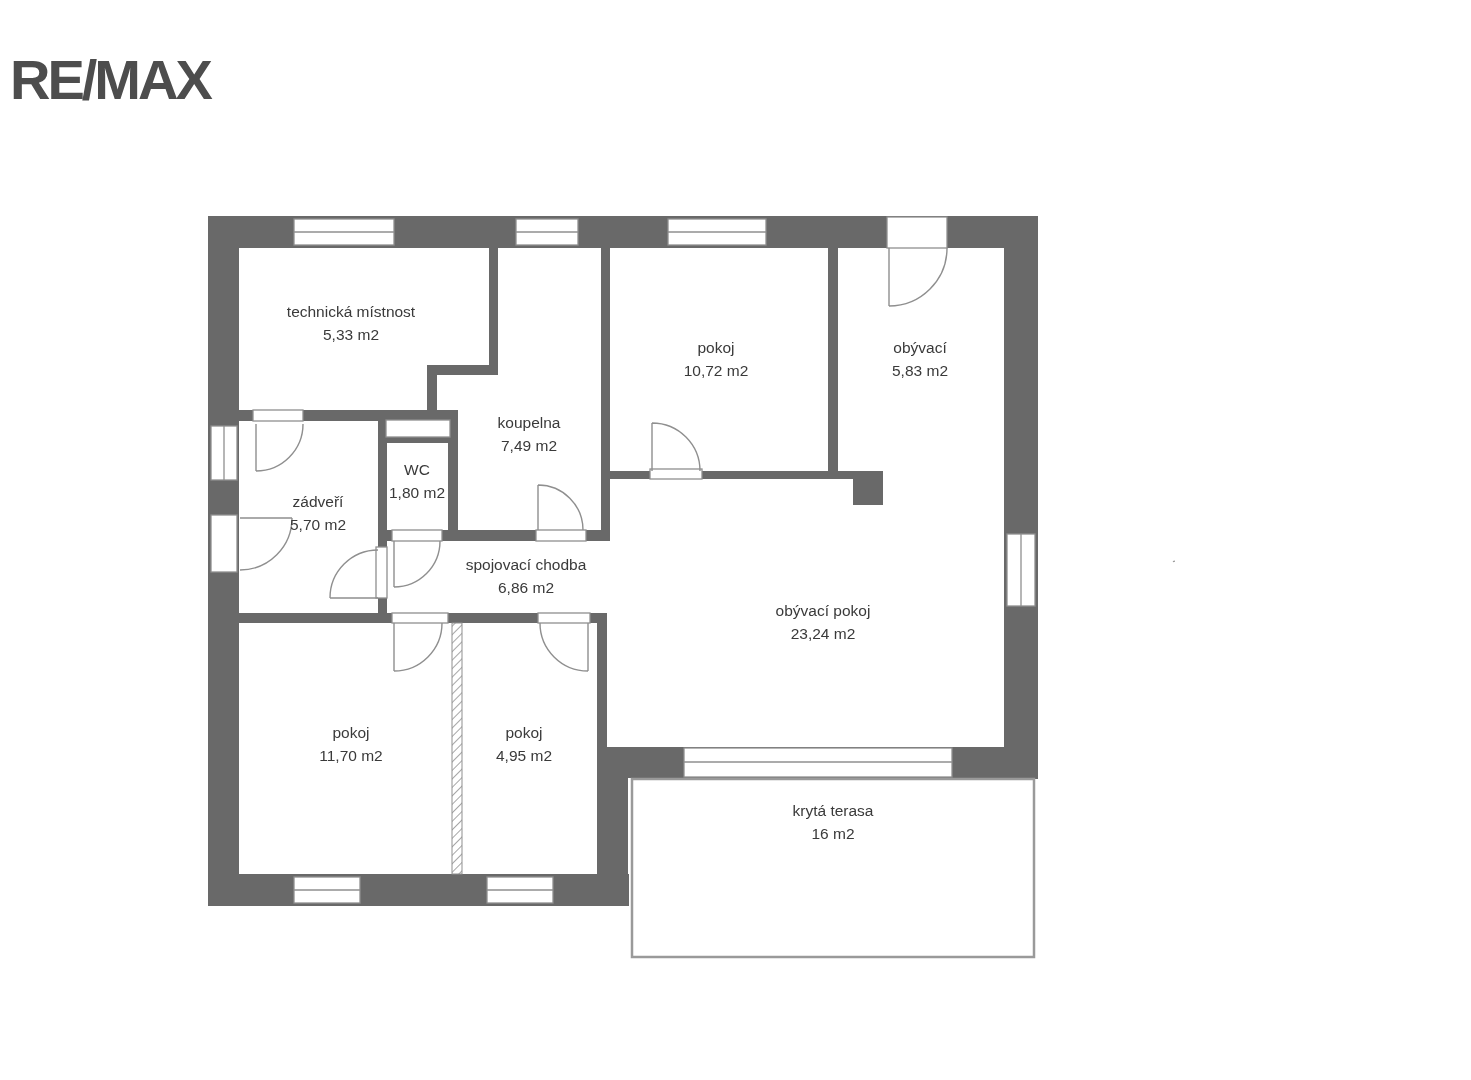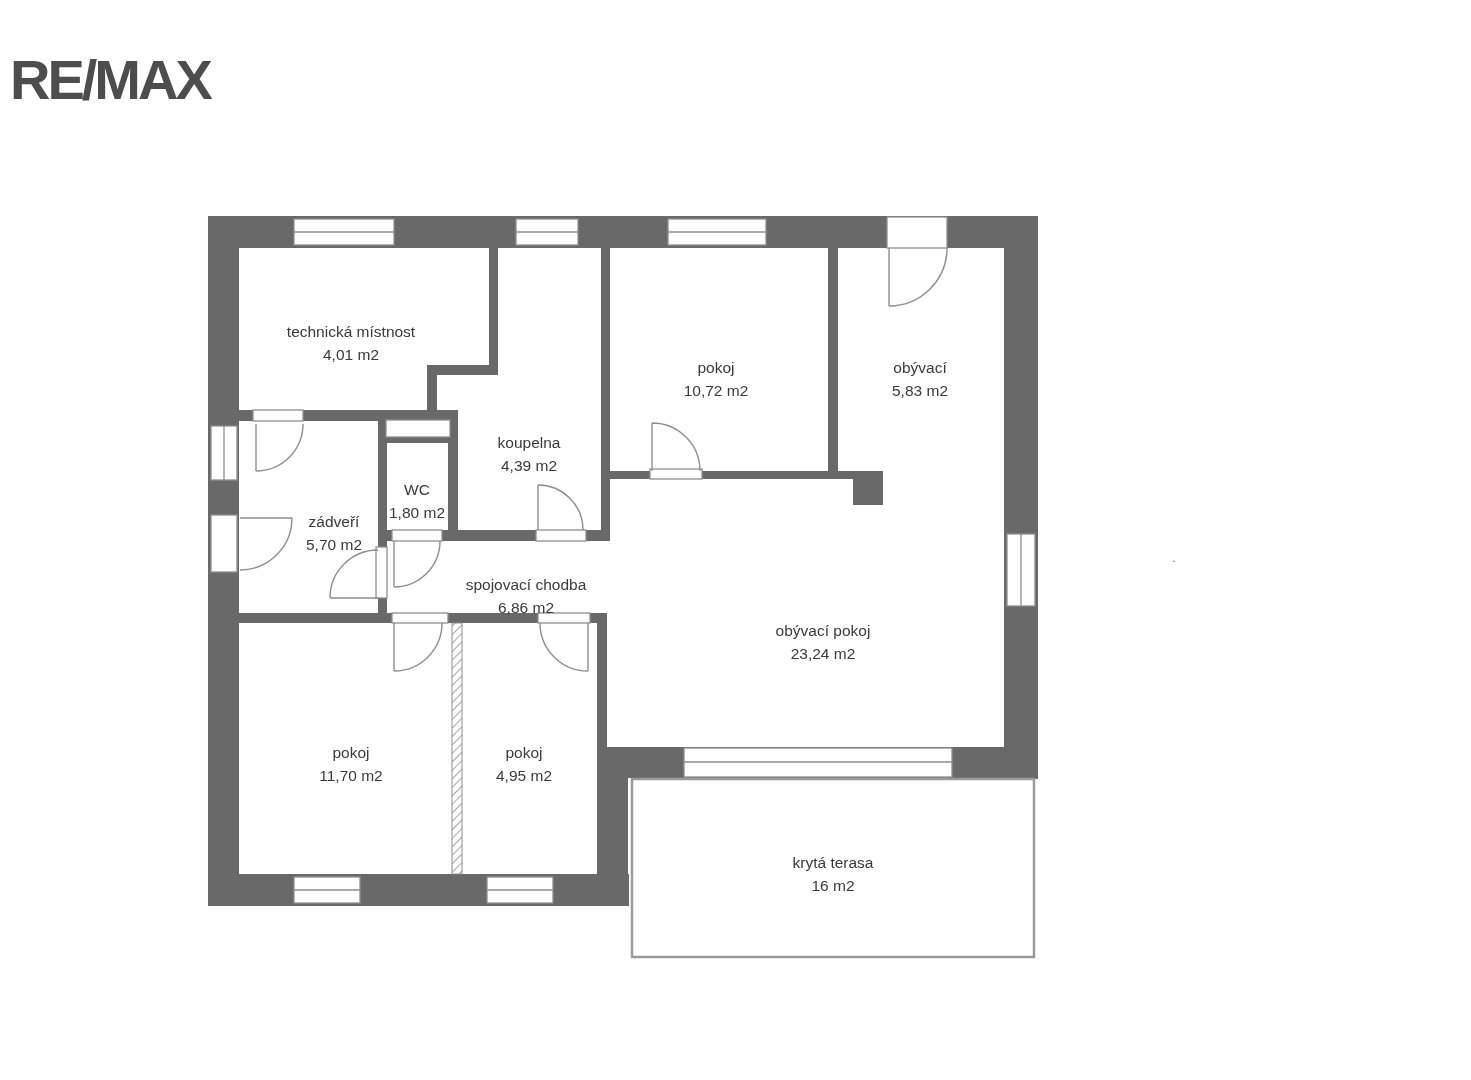--- a/index.html
+++ b/index.html
@@ -2,21 +2,21 @@
 <html><head>
 <meta charset="utf-8">
 <style>
   html,body{margin:0;padding:0;background:#ffffff;}
   #page{position:relative;width:1175px;height:1080px;background:#ffffff;overflow:hidden;
         font-family:"Liberation Sans",sans-serif;}
   #logo{position:absolute;left:10px;top:52px;font-size:56px;font-weight:900;
         letter-spacing:-3px;color:#4d4d4d;line-height:1;
         font-family:"Liberation Sans",sans-serif;}
   .room-label{position:absolute;transform:translate(-50%,-50%);text-align:center;
-        color:#3a3a3a;font-size:15.5px;line-height:23px;white-space:nowrap;margin-top:20px;}
+        color:#3a3a3a;font-size:15.5px;line-height:23px;white-space:nowrap;}
   .room-label span{display:block;}
   svg{position:absolute;left:0;top:0;}
 </style>
 </head>
 <body>
 
 <div id="page">
 
   <div id="logo">RE/MAX</div>
 
@@ -144,31 +144,31 @@
         <line x1="-16.5" y1="-28.6" x2="-20.5" y2="-35.5"></line>
       </g>
       <path d="M0,-33 L13,31 L0,17 L-13,31 Z" fill="#ffffff" stroke="#2b2b2b" stroke-width="2.2" stroke-linejoin="miter"></path>
       <circle cx="0" cy="0" r="1.8" fill="#2b2b2b"></circle>
       <text x="0" y="-39" text-anchor="middle" font-size="19" font-weight="700" fill="#2b2b2b" font-family="Liberation Sans, sans-serif">N</text>
     </g>
   </svg>
 
   <div class="room-label" style="left:351px;top:323px;">
     <span>technická místnost</span>
-    <span>4,01 m2</span>
+    <span>5,33 m2</span>
   </div>
   <div class="room-label" style="left:529px;top:434px;">
     <span>koupelna</span>
-    <span>4,39 m2</span>
+    <span>7,49 m2</span>
   </div>
   <div class="room-label" style="left:417px;top:481px;">
     <span>WC</span>
     <span>1,80 m2</span>
   </div>
-  <div class="room-label" style="left:334px;top:513px;">
+  <div class="room-label" style="left:318px;top:513px;">
     <span>zádveří</span>
     <span>5,70 m2</span>
   </div>
   <div class="room-label" style="left:526px;top:576px;">
     <span>spojovací chodba</span>
     <span>6,86 m2</span>
   </div>
   <div class="room-label" style="left:716px;top:359px;">
     <span>pokoj</span>
     <span>10,72 m2</span>
@@ -182,18 +182,18 @@
     <span>23,24 m2</span>
   </div>
   <div class="room-label" style="left:351px;top:744px;">
     <span>pokoj</span>
     <span>11,70 m2</span>
   </div>
   <div class="room-label" style="left:524px;top:744px;">
     <span>pokoj</span>
     <span>4,95 m2</span>
   </div>
-  <div class="room-label" style="left:833px;top:854px;">
+  <div class="room-label" style="left:833px;top:822px;">
     <span>krytá terasa</span>
     <span>16 m2</span>
   </div>
 
 </div>
 
 </body></html>

